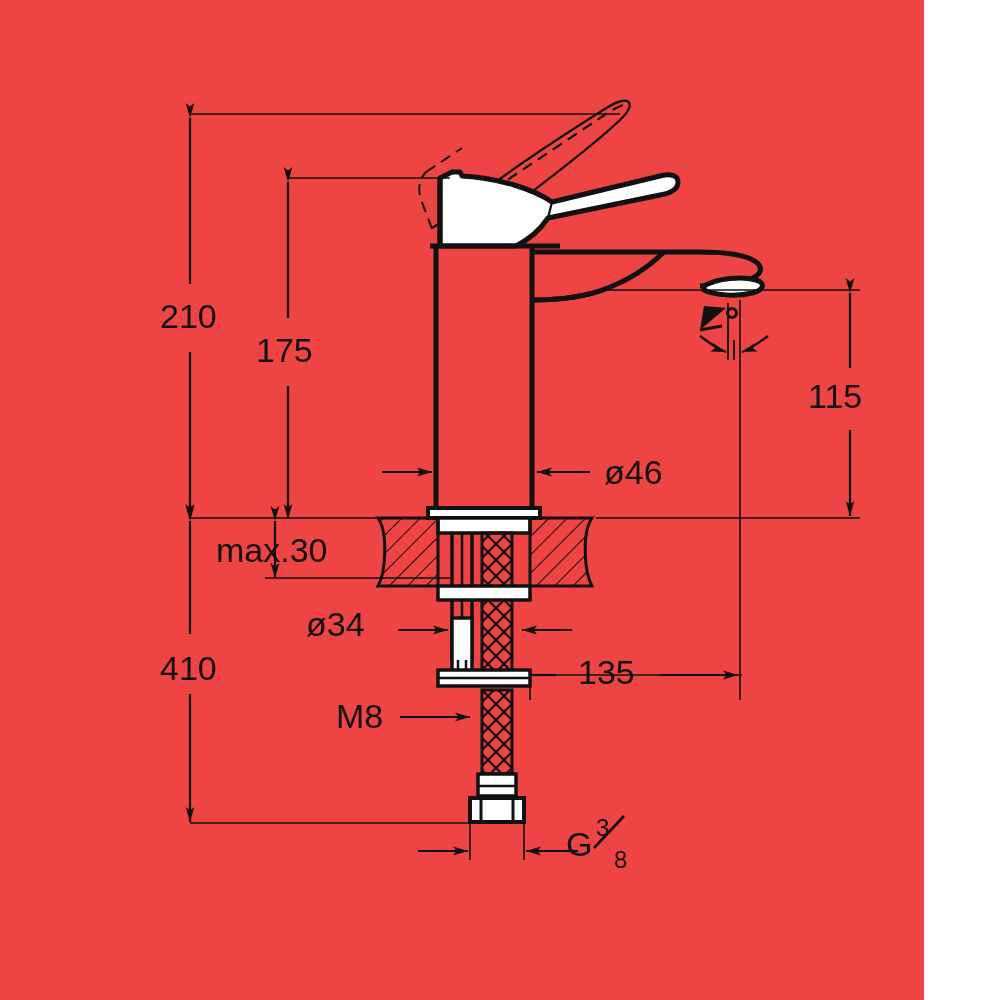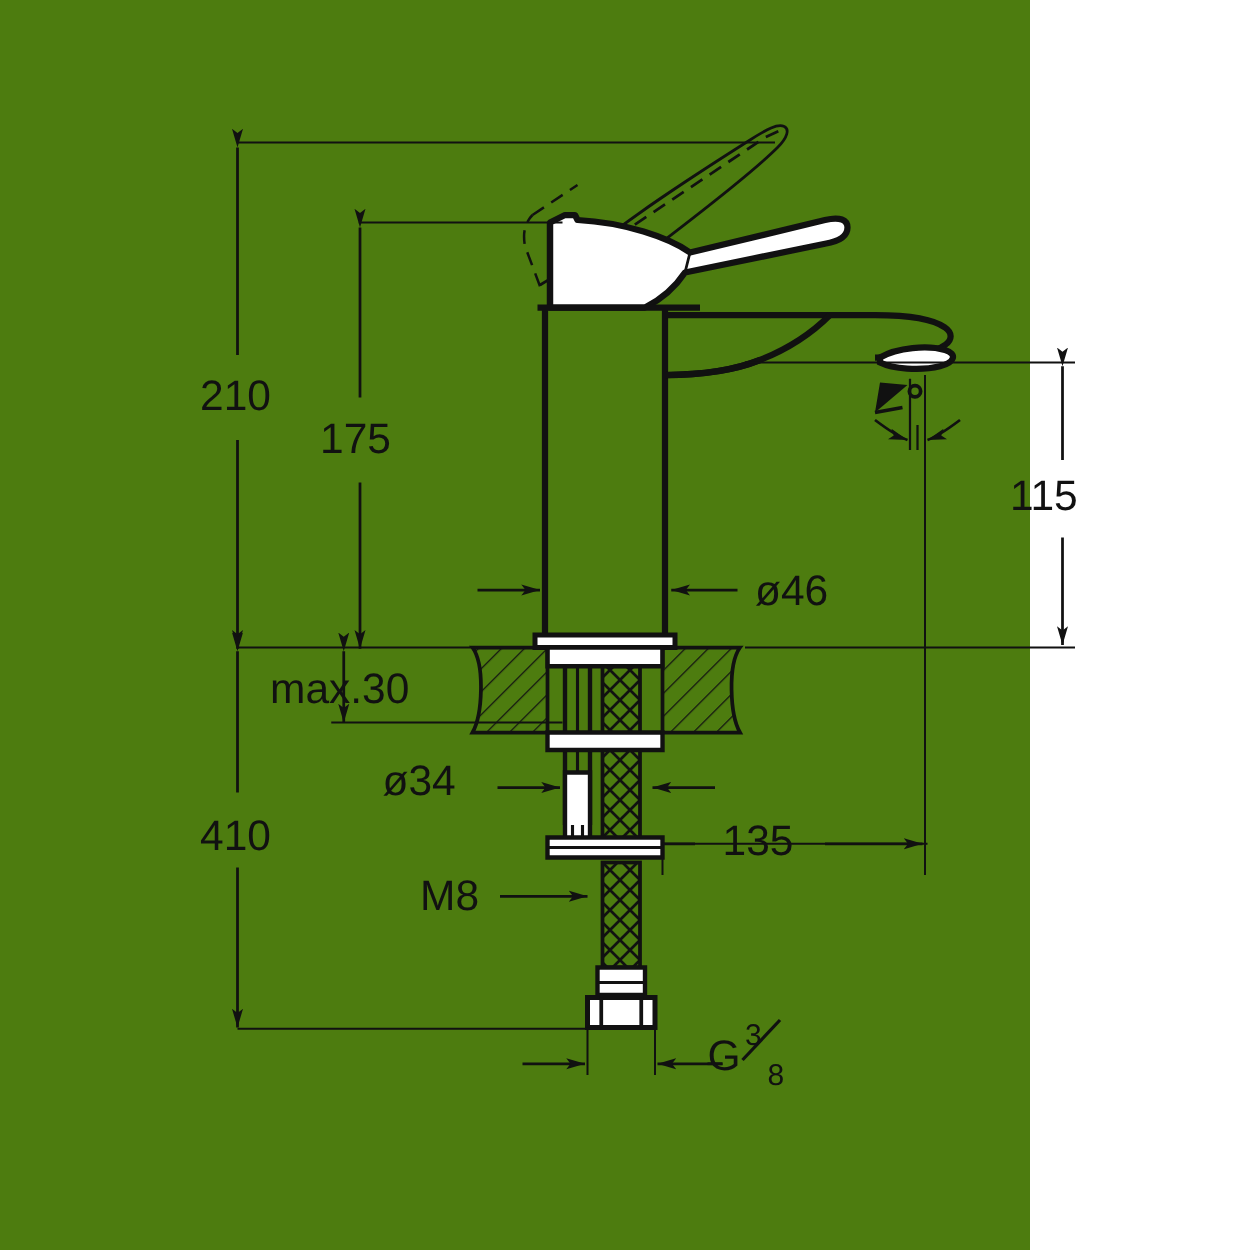--- a/index.html
+++ b/index.html
@@ -1,17 +1,17 @@
 <!DOCTYPE html>
 <html><head>
 <meta charset="utf-8">
 <style>
   html,body{margin:0;padding:0;background:#ffffff;}
   body{width:1000px;height:1000px;font-family:"Liberation Sans",sans-serif;overflow:hidden;}
-  #stage{position:relative;width:824px;height:1000px;background:#4d7c0f;}
+  #stage{position:relative;width:924px;height:1000px;background:#ef4444;}
   svg{position:absolute;left:0;top:0;}
   .dimtext{font-family:"Liberation Sans",sans-serif;font-size:34px;fill:#111;}
   .fraclab{font-family:"Liberation Sans",sans-serif;font-size:34px;fill:#111;}
   .fracnum{font-family:"Liberation Sans",sans-serif;font-size:24px;fill:#111;}
 </style>
 </head>
 <body>
 
 <div id="stage">
 

